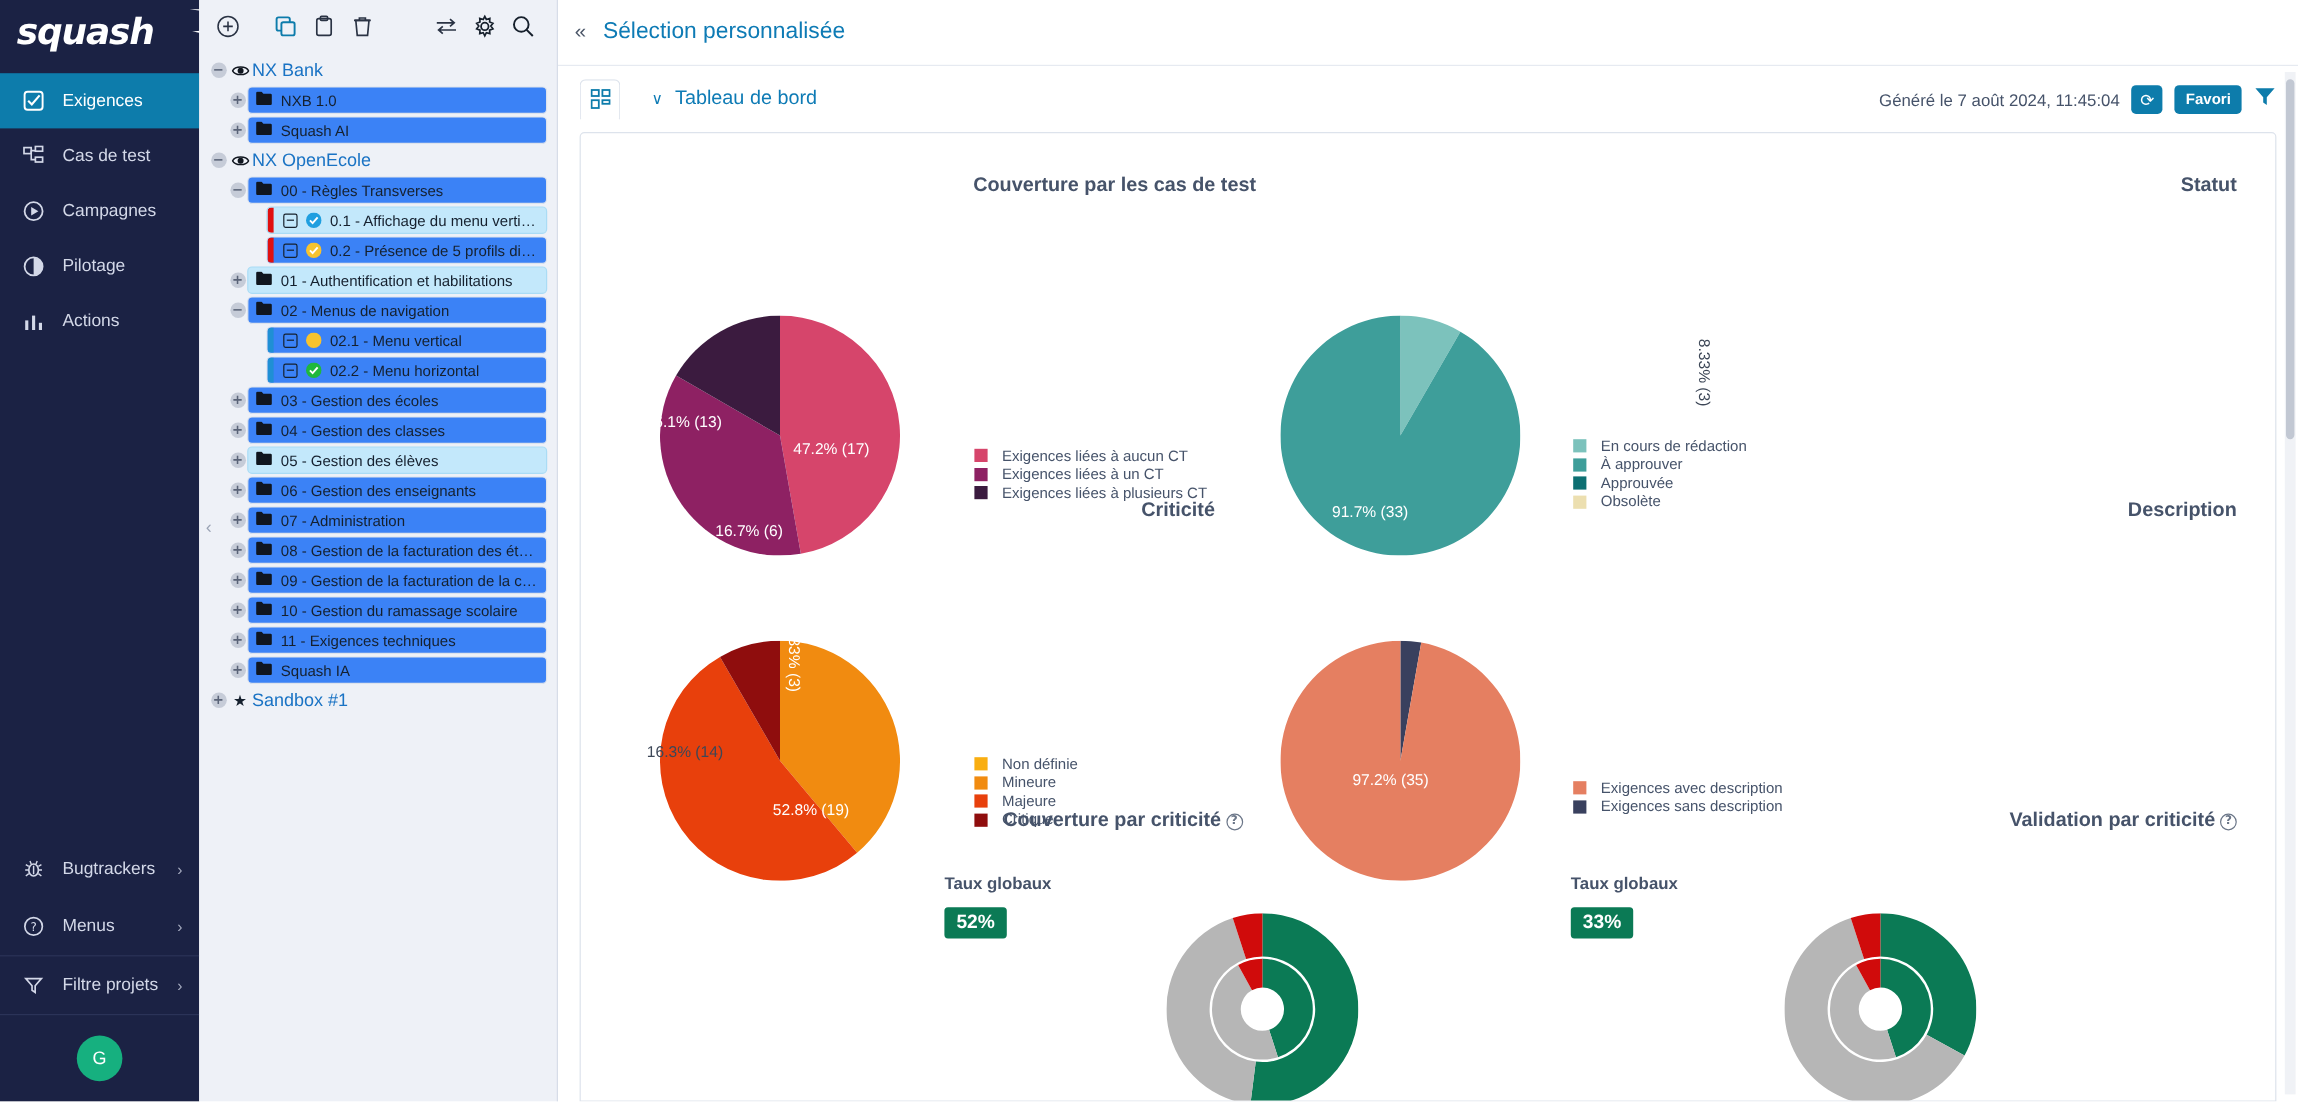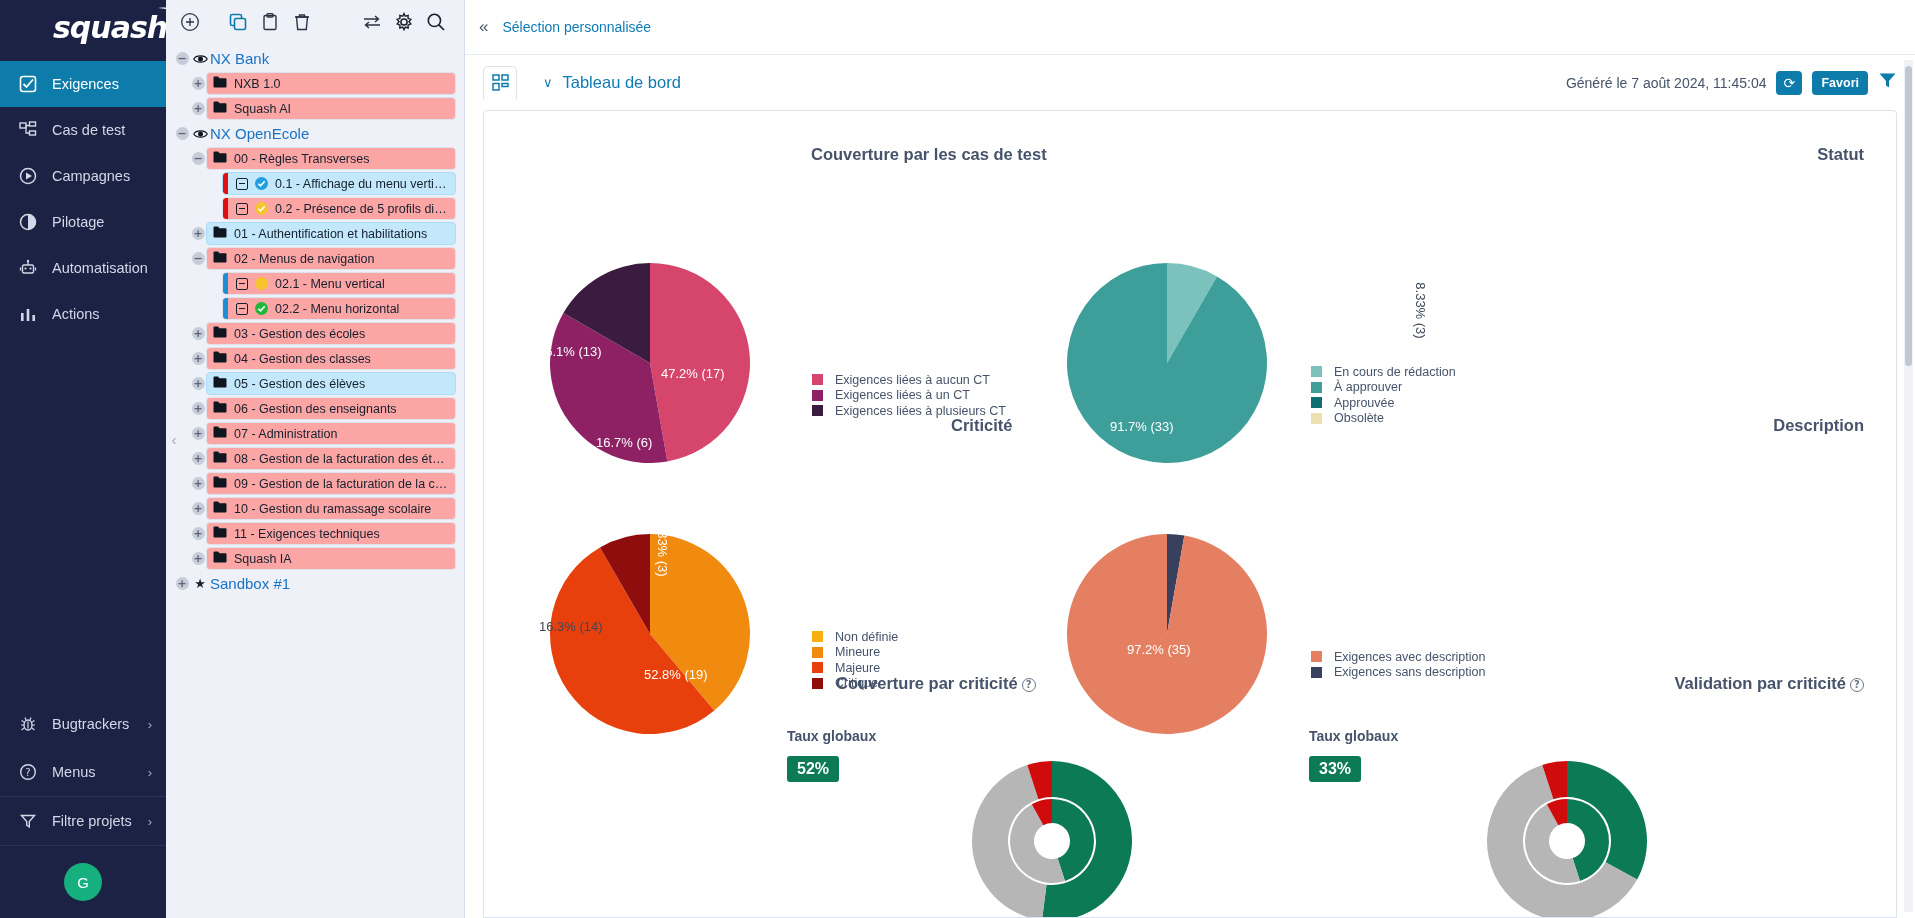--- a/index.html
+++ b/index.html
@@ -11,21 +11,21 @@
   }
   .app { display: flex; width: 1915px; height: 918px; }
 
   
   .nav {
     width: 166px; flex: 0 0 166px; height: 918px;
     background: #1b2244; color: #cfd4e4;
     display: flex; flex-direction: column;
     position: relative;
   }
-  .logo-box { height: 55px; display: flex; align-items: center; padding-left: 14px; margin-left: 39px; }
+  .logo-box { height: 55px; display: flex; align-items: center; padding-left: 14px; }
   .logo-text {
     font-family: "DejaVu Sans", sans-serif;
     font-style: italic; font-weight: bold; font-size: 30px;
     color: #ffffff; letter-spacing: -1px;
     position: relative;
   }
   .logo-swoosh {
     position: absolute; right: -38px; top: 2px;
     width: 48px; height: 30px;
   }
@@ -77,21 +77,21 @@
     font-size: 11px; line-height: 11px; font-weight: bold;
     display: flex; align-items: center; justify-content: center;
     cursor: pointer; font-family: "DejaVu Sans", sans-serif;
   }
   .eye { width: 20px; flex:0 0 20px; display: flex; align-items: center; justify-content: center; }
   .proj-label {
     font-size: 15px; color: #1a73c4; cursor: pointer;
     white-space: nowrap; overflow: hidden; text-overflow: ellipsis;
   }
   .node {
-    flex: 1 1 auto; height: 23px; background: #fca5a5;
+    flex: 1 1 auto; height: 23px; background: #3b82f6;
     border: 1px solid #dde3ec; border-radius: 4px;
     display: flex; align-items: center; gap: 7px;
     padding: 0 6px; margin-right: 8px;
     font-size: 12.5px; color: #15202e; cursor: pointer;
     white-space: nowrap; overflow: hidden;
     position: relative;
   }
   .node.sel { background: #c3e8fb; border-color: #aadcf5; }
   .node-label { overflow: hidden; text-overflow: ellipsis; white-space: nowrap; }
   .folder-ico { flex: 0 0 13px; }
@@ -111,21 +111,21 @@
     color: #9aa3b4; font-size: 15px; cursor: pointer; z-index: 5;
   }
 
   
   .main { flex: 1 1 auto; height: 918px; display: flex; flex-direction: column; background: #fff; position: relative; }
   .main-head {
     height: 55px; display: flex; align-items: center; gap: 14px;
     padding-left: 14px; border-bottom: 1px solid #e6eaf1;
   }
   .dbl-chev { color: #4b5668; font-size: 17px; cursor: pointer; }
-  .main-title { font-size: 14px; color: #0e7bb5; }
+  .main-title { font-size: 19px; color: #0e7bb5; }
 
   .sub-head {
     height: 55px; display: flex; align-items: center; padding-left: 0px; position: relative;
   }
   .grid-tab {
     width: 34px; height: 34px; margin-left: 18px;
     background: #fff; border: 1px solid #dde3ec; border-bottom-color: #fff;
     border-radius: 5px 5px 0 0;
     display: flex; align-items: center; justify-content: center; cursor: pointer;
   }
@@ -239,33 +239,20 @@
       <div class="nav-item">
         <span class="nav-ico">
           <svg width="18" height="18" viewBox="0 0 18 18">
               <circle cx="9" cy="9" r="7.5" fill="none" stroke="#d3d8e8" stroke-width="1.5"></circle>
               <path d="M9 1.5 A7.5 7.5 0 0 1 9 16.5 Z" fill="#d3d8e8"></path>
             </svg>
         </span>
         <span>Pilotage</span>
       </div>
 
-      <div class="nav-item">
-        <span class="nav-ico">
-          <svg width="18" height="18" viewBox="0 0 18 18">
-              <rect x="3.5" y="6" width="11" height="8" rx="1.5" fill="none" stroke="#d3d8e8" stroke-width="1.4"></rect>
-              <path d="M9 2.5 V6" stroke="#d3d8e8" stroke-width="1.3"></path>
-              <circle cx="9" cy="2" r="1.2" fill="#d3d8e8"></circle>
-              <circle cx="6.5" cy="9.5" r="1.1" fill="#d3d8e8"></circle>
-              <circle cx="11.5" cy="9.5" r="1.1" fill="#d3d8e8"></circle>
-              <path d="M1.5 8.5 V11.5 M16.5 8.5 V11.5" stroke="#d3d8e8" stroke-width="1.3"></path>
-            </svg>
-        </span>
-        <span>Automatisation</span>
-      </div>
 
       <div class="nav-item">
         <span class="nav-ico">
           <svg width="18" height="18" viewBox="0 0 18 18">
               <rect x="2" y="8" width="2.6" height="8" fill="#d3d8e8"></rect>
               <rect x="7.7" y="4" width="2.6" height="12" fill="#d3d8e8"></rect>
               <rect x="13.4" y="10" width="2.6" height="6" fill="#d3d8e8"></rect>
             </svg>
         </span>
         <span>Actions</span>

